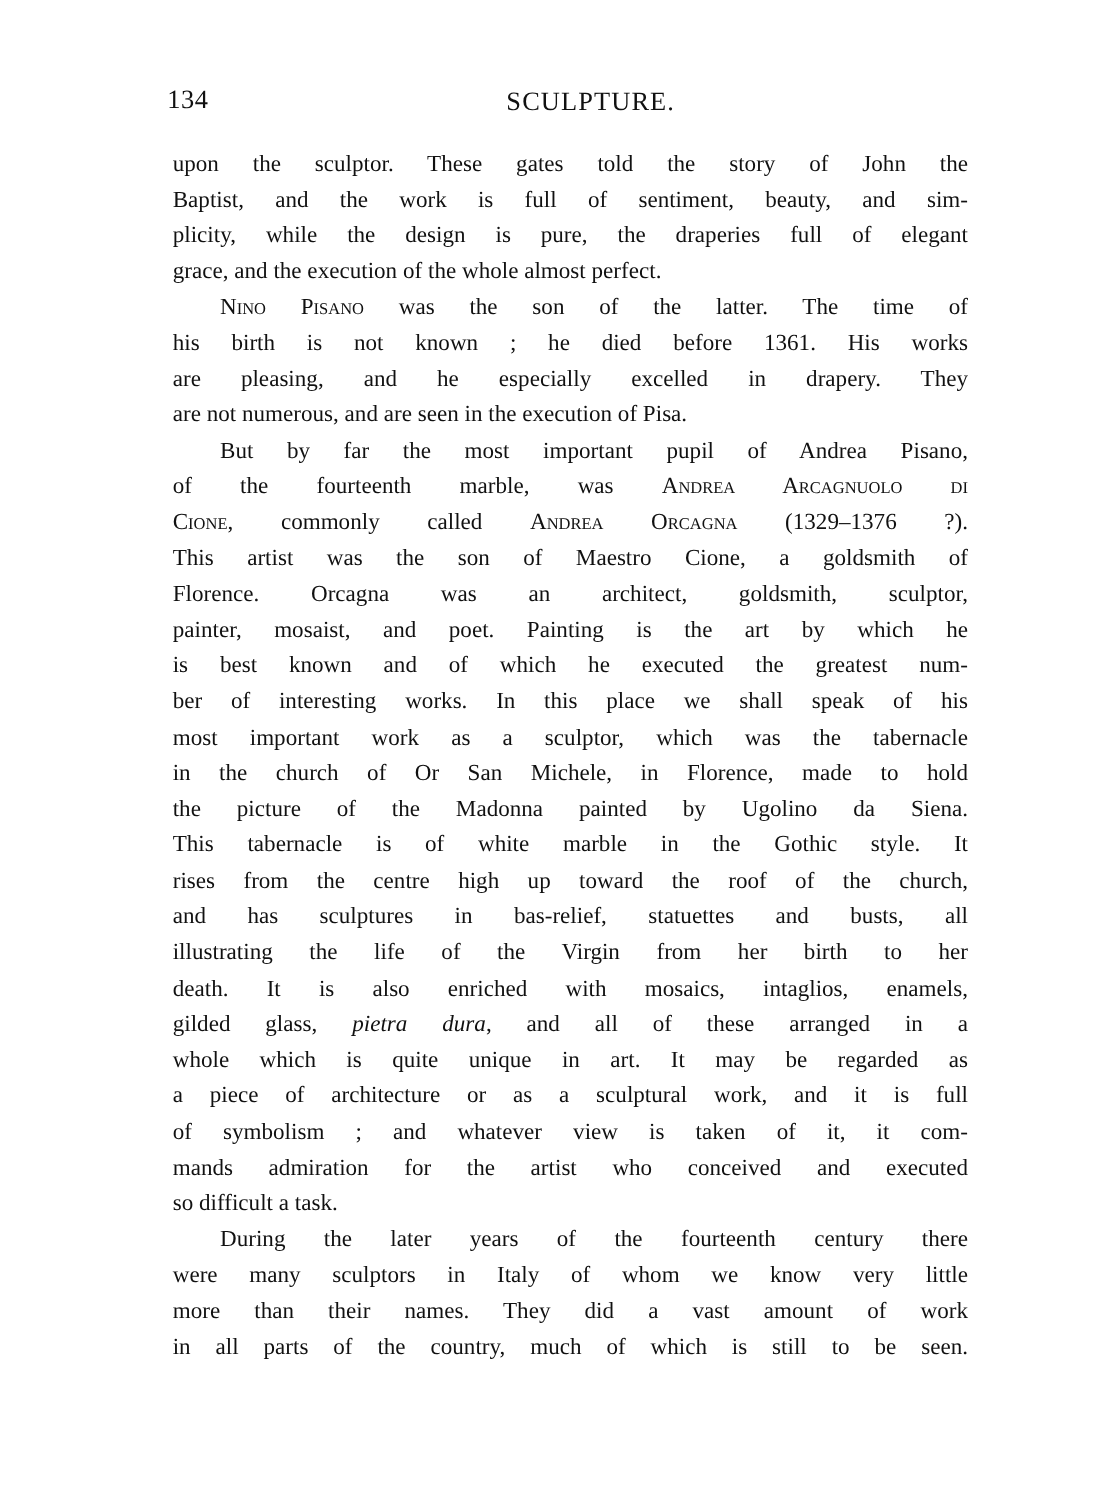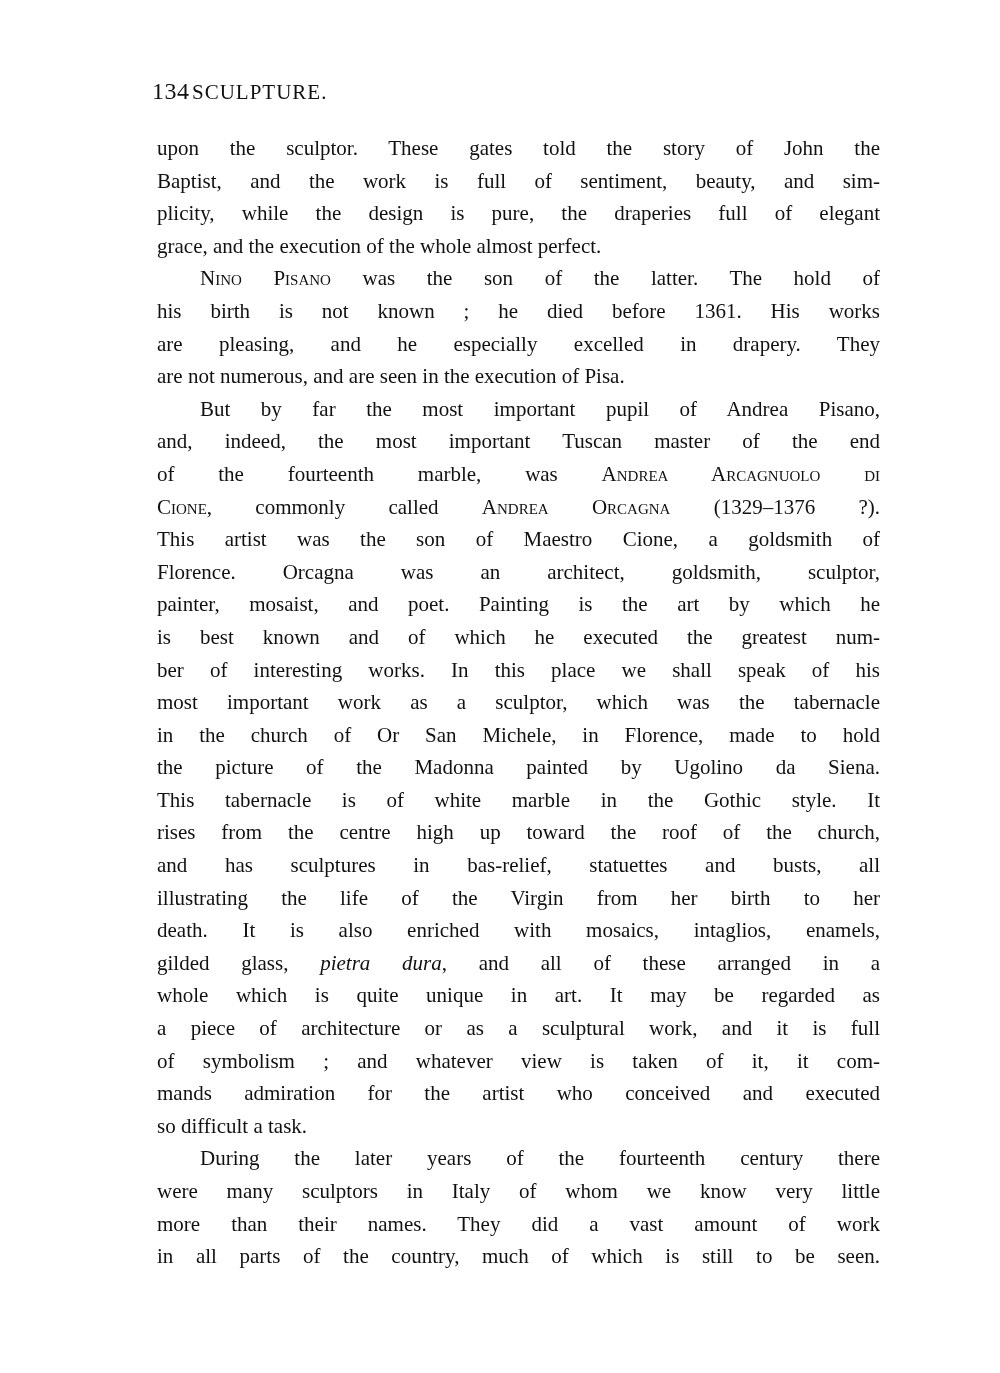--- a/index.html
+++ b/index.html
@@ -9,22 +9,22 @@
     background: #ffffff; color: #111111;
     font-family: "Liberation Serif", "DejaVu Serif", serif;
   }
   .running-head {
     position: absolute; top: 78px; left: 152px; width: 730px; height: 30px;
   }
   .page-number {
     position: absolute; left: 0; top: 0; font-size: 24px; letter-spacing: 0.5px;
   }
   .running-title {
-    position: absolute; left: 0; right: 0; top: 2px; text-align: left;
-    font-size: 21px; letter-spacing: 1px; padding-left: 40px;
+    position: absolute; left: 0; right: 0; top: 2px; text-align: center;
+    font-size: 24px; letter-spacing: 1px; padding-left: 40px;
   }
   .body-text {
     position: absolute; left: 157px; top: 132px; width: 723px;
   }
   .line {
     display: block; height: 32.6px; line-height: 32.6px;
     font-size: 21px; white-space: nowrap;
     text-align: justify; text-align-last: justify;
   }
   .line.last { text-align-last: left; }
@@ -44,29 +44,28 @@
   <div class="body-text">
 
     <div>
       <span class="line">upon the sculptor.  These gates told the story of John the</span>
       <span class="line">Baptist, and the work is full of sentiment, beauty, and sim-</span>
       <span class="line">plicity, while the design is pure, the draperies full of elegant</span>
       <span class="line last">grace, and the execution of the whole almost perfect.</span>
     </div>
 
     <div>
-      <span class="line indent"><span class="sc">Nino Pisano</span><span> was the son of the latter.  The hold of</span></span>
+      <span class="line indent"><span class="sc">Nino Pisano</span><span> was the son of the latter.  The time of</span></span>
       <span class="line">his birth is not known ; he died before 1361.  His works</span>
       <span class="line">are pleasing, and he especially excelled in drapery.  They</span>
       <span class="line last">are not numerous, and are seen in the execution of Pisa.</span>
     </div>
 
     <div>
       <span class="line indent">But by far the most important pupil of Andrea Pisano,</span>
-      <span class="line">and, indeed, the most important Tuscan master of the end</span>
       <span class="line"><span>of the fourteenth marble, was </span><span class="sc">Andrea Arcagnuolo di</span></span>
       <span class="line"><span class="sc">Cione</span><span>, commonly called </span><span class="sc">Andrea Orcagna</span><span> (1329–1376 ?).</span></span>
       <span class="line">This artist was the son of Maestro Cione, a goldsmith of</span>
       <span class="line">Florence.  Orcagna was an architect, goldsmith, sculptor,</span>
       <span class="line">painter, mosaist, and poet.  Painting is the art by which he</span>
       <span class="line">is best known and of which he executed the greatest num-</span>
       <span class="line">ber of interesting works.  In this place we shall speak of his</span>
       <span class="line">most important work as a sculptor, which was the tabernacle</span>
       <span class="line">in the church of Or San Michele, in Florence, made to hold</span>
       <span class="line">the picture of the Madonna painted by Ugolino da Siena.</span>

